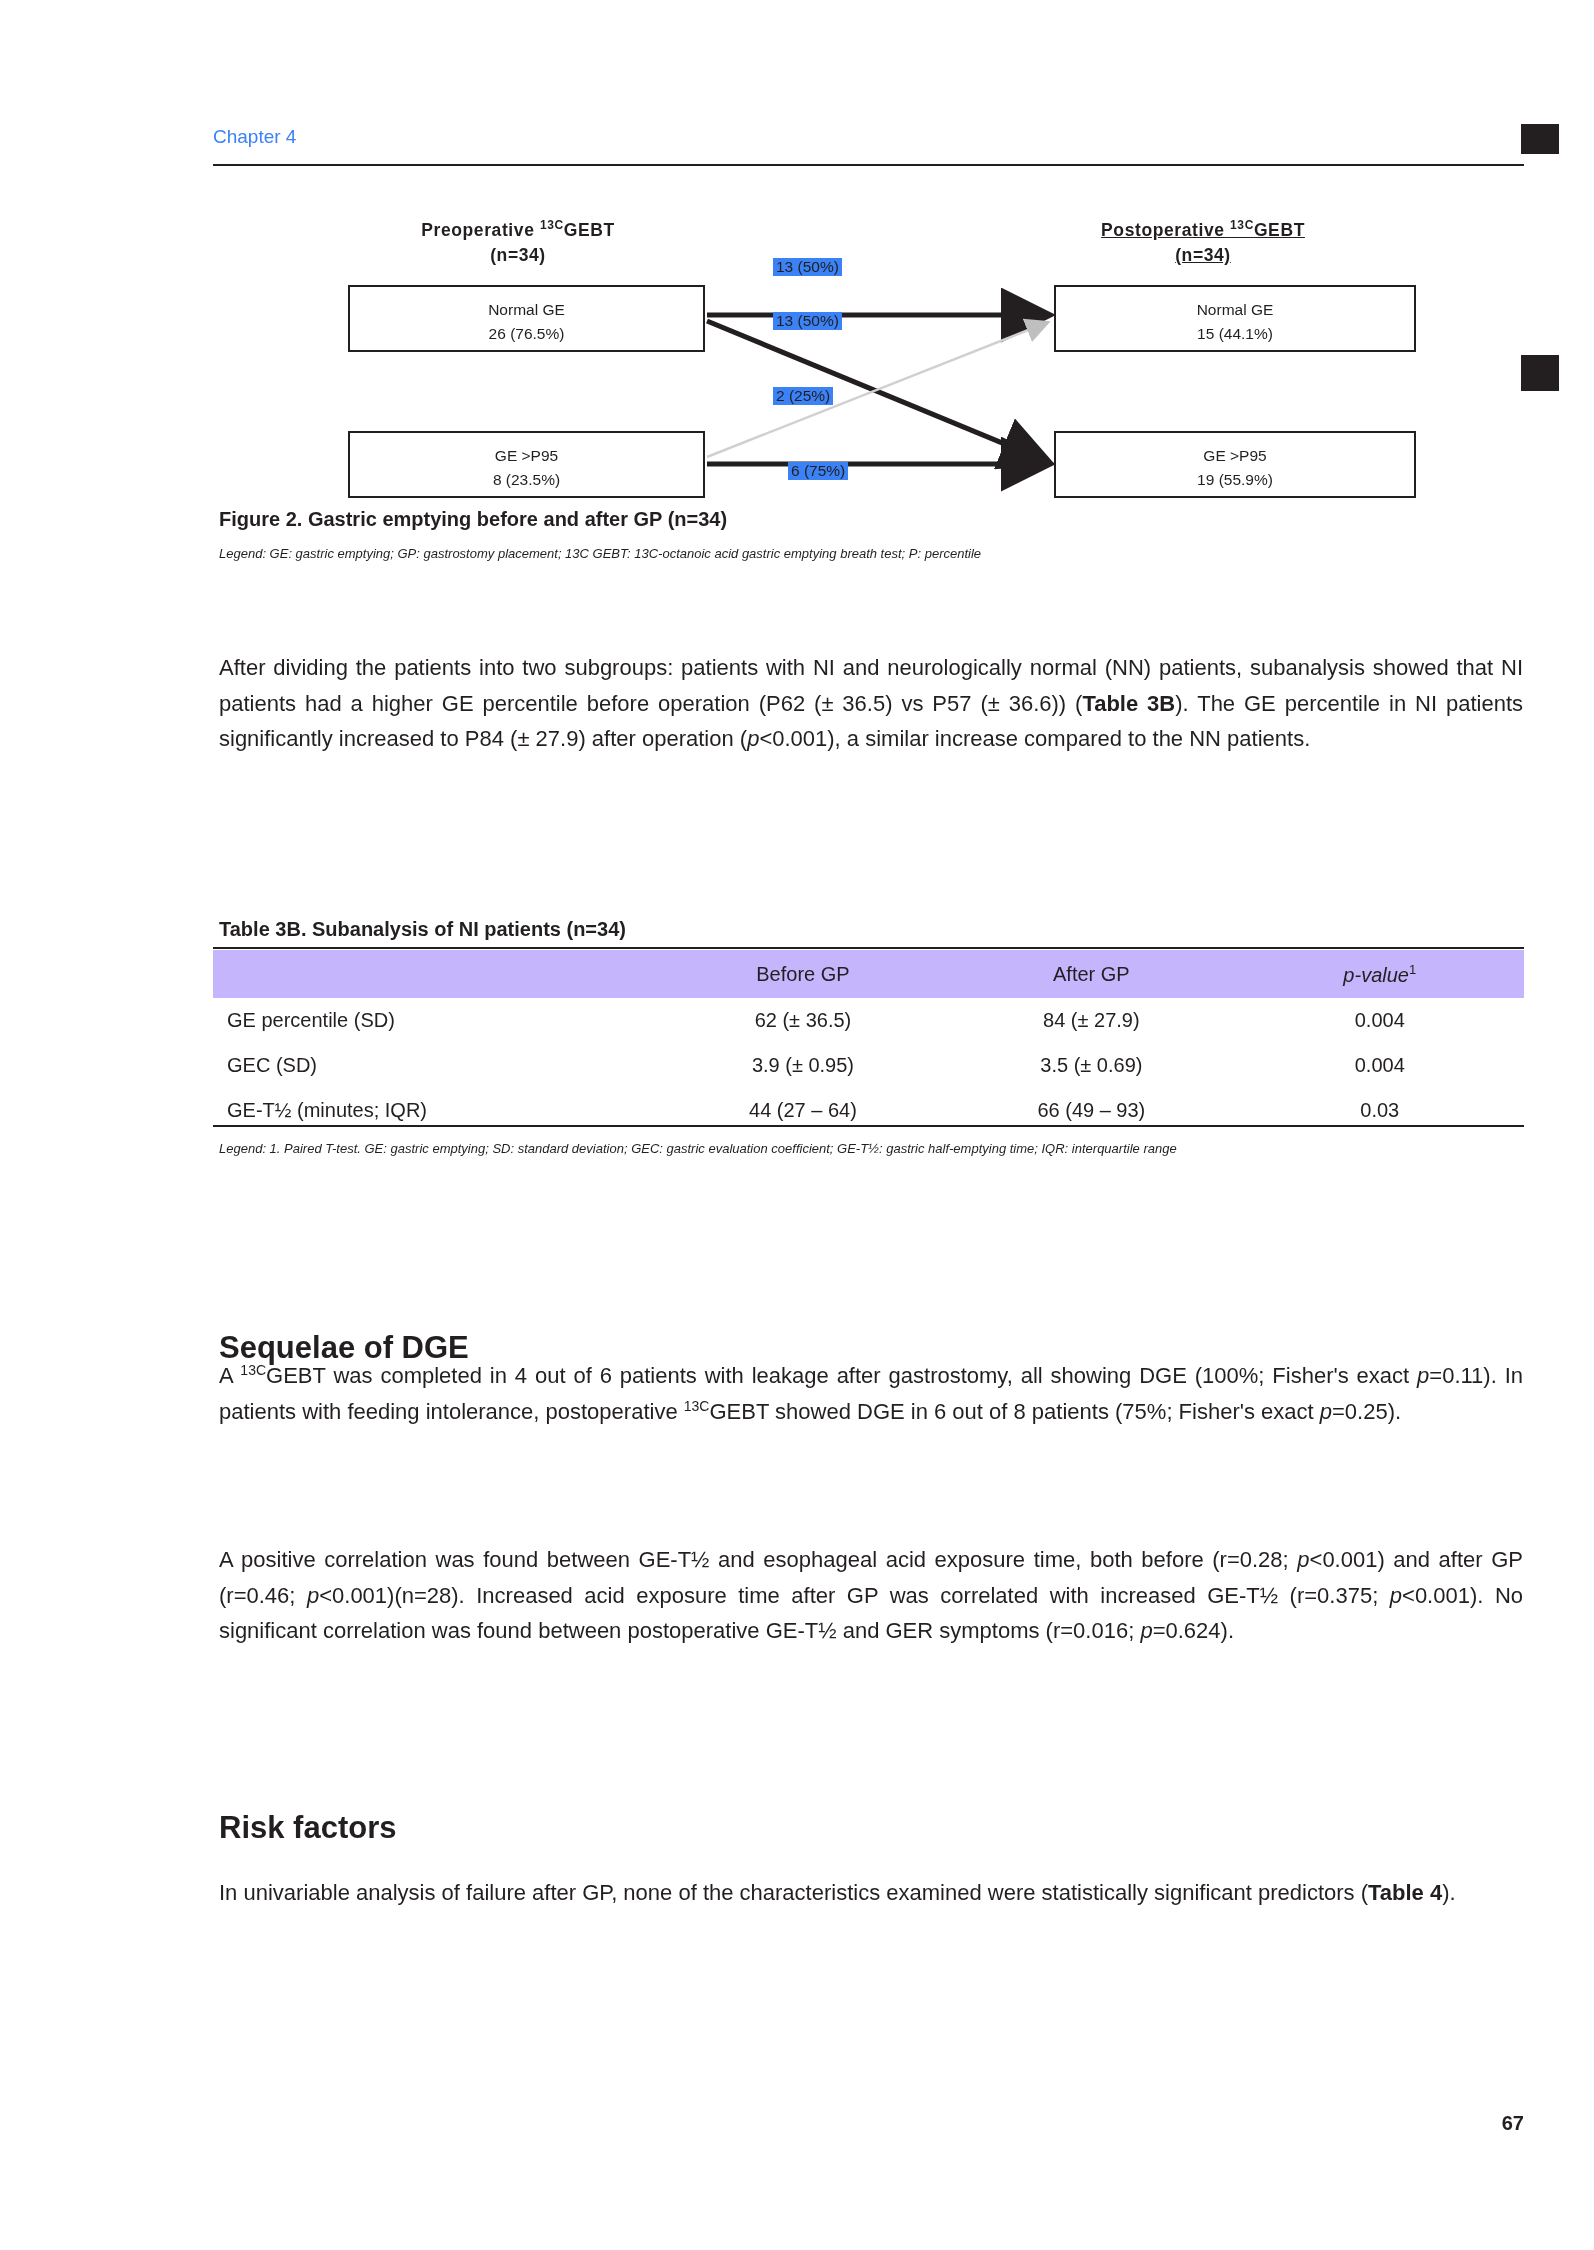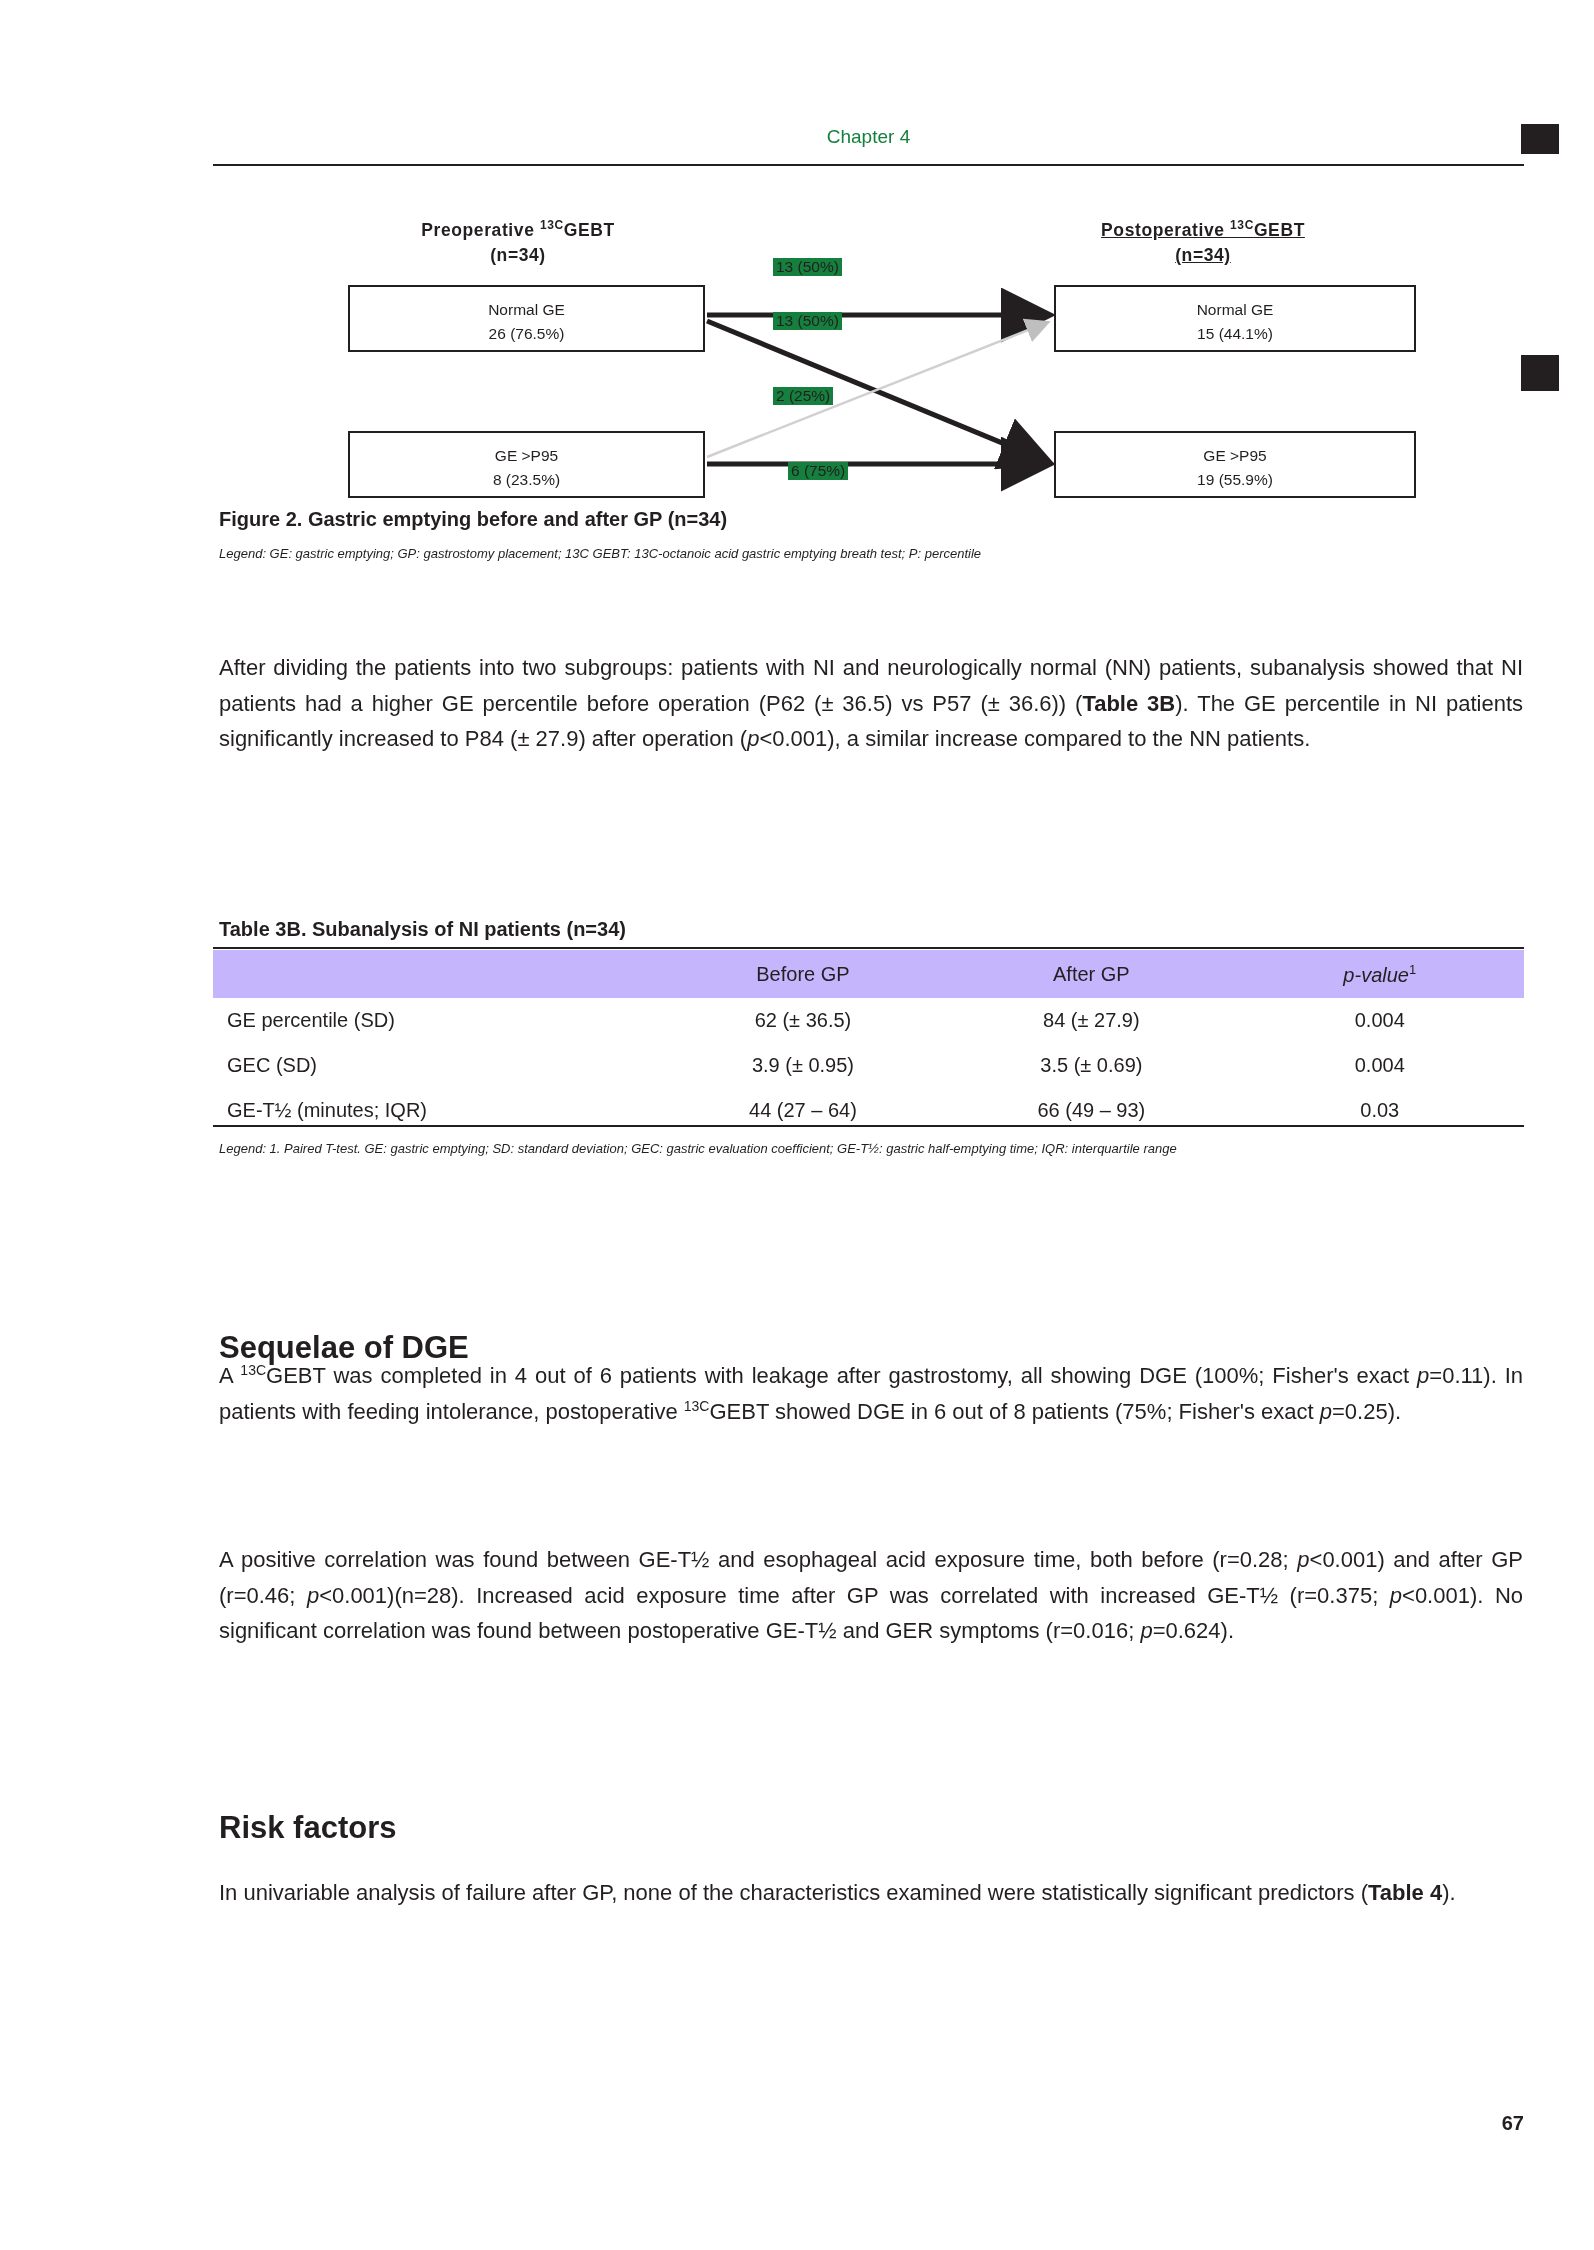--- a/index.html
+++ b/index.html
@@ -20,23 +20,23 @@
     position: absolute;
     inset: 0;
   }
 
   
   .header {
     position: absolute;
     top: 126px;
     left: 213px;
     width: 1311px;
-    text-align: center;
+    text-align: left;
     font-size: 19px;
-    color: #15803d;
+    color: #3b82f6;
   }
   .header-rule {
     position: absolute;
     top: 164px;
     left: 213px;
     width: 1311px;
     height: 2px;
     background: #231f20;
   }
   .tab-mark {
@@ -80,21 +80,21 @@
   }
   .node.pre-normal  { left: 135px;  top: 80px;  width: 357px; height: 67px; }
   .node.pre-high    { left: 135px;  top: 226px; width: 357px; height: 67px; }
   .node.post-normal { left: 841px;  top: 80px;  width: 362px; height: 67px; }
   .node.post-high   { left: 841px;  top: 226px; width: 362px; height: 67px; }
 
   .edge-label {
     position: absolute;
     font-size: 15.5px;
     z-index: 4;
-    background: #15803d;
+    background: #3b82f6;
     padding: 0 3px;
   }
   .el-1 { left: 560px; top: 53px; }
   .el-2 { left: 560px; top: 107px; }
   .el-3 { left: 560px; top: 182px; }
   .el-4 { left: 575px; top: 257px; }
 
   .fig-svg { position: absolute; inset: 0; z-index: 1; }
 
   

